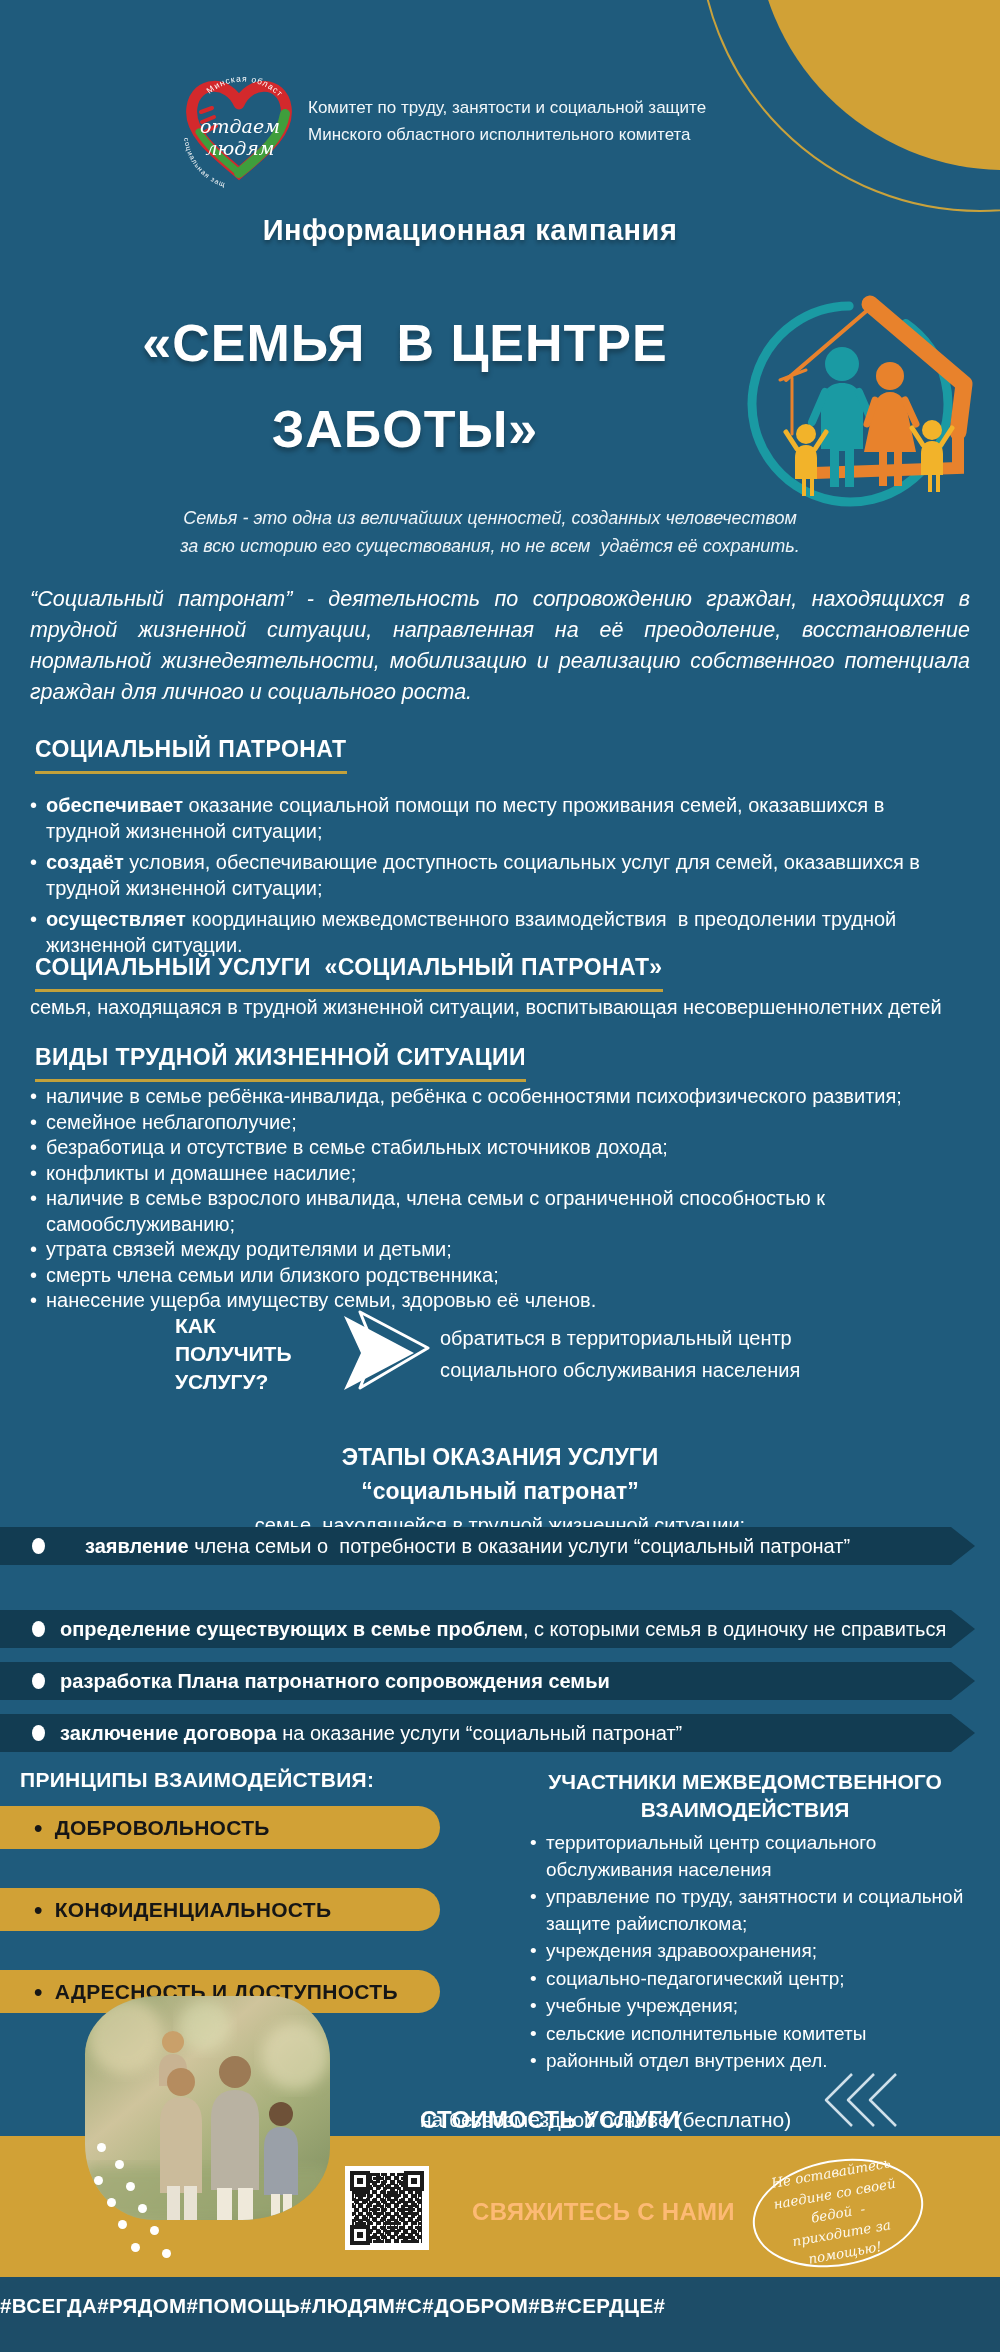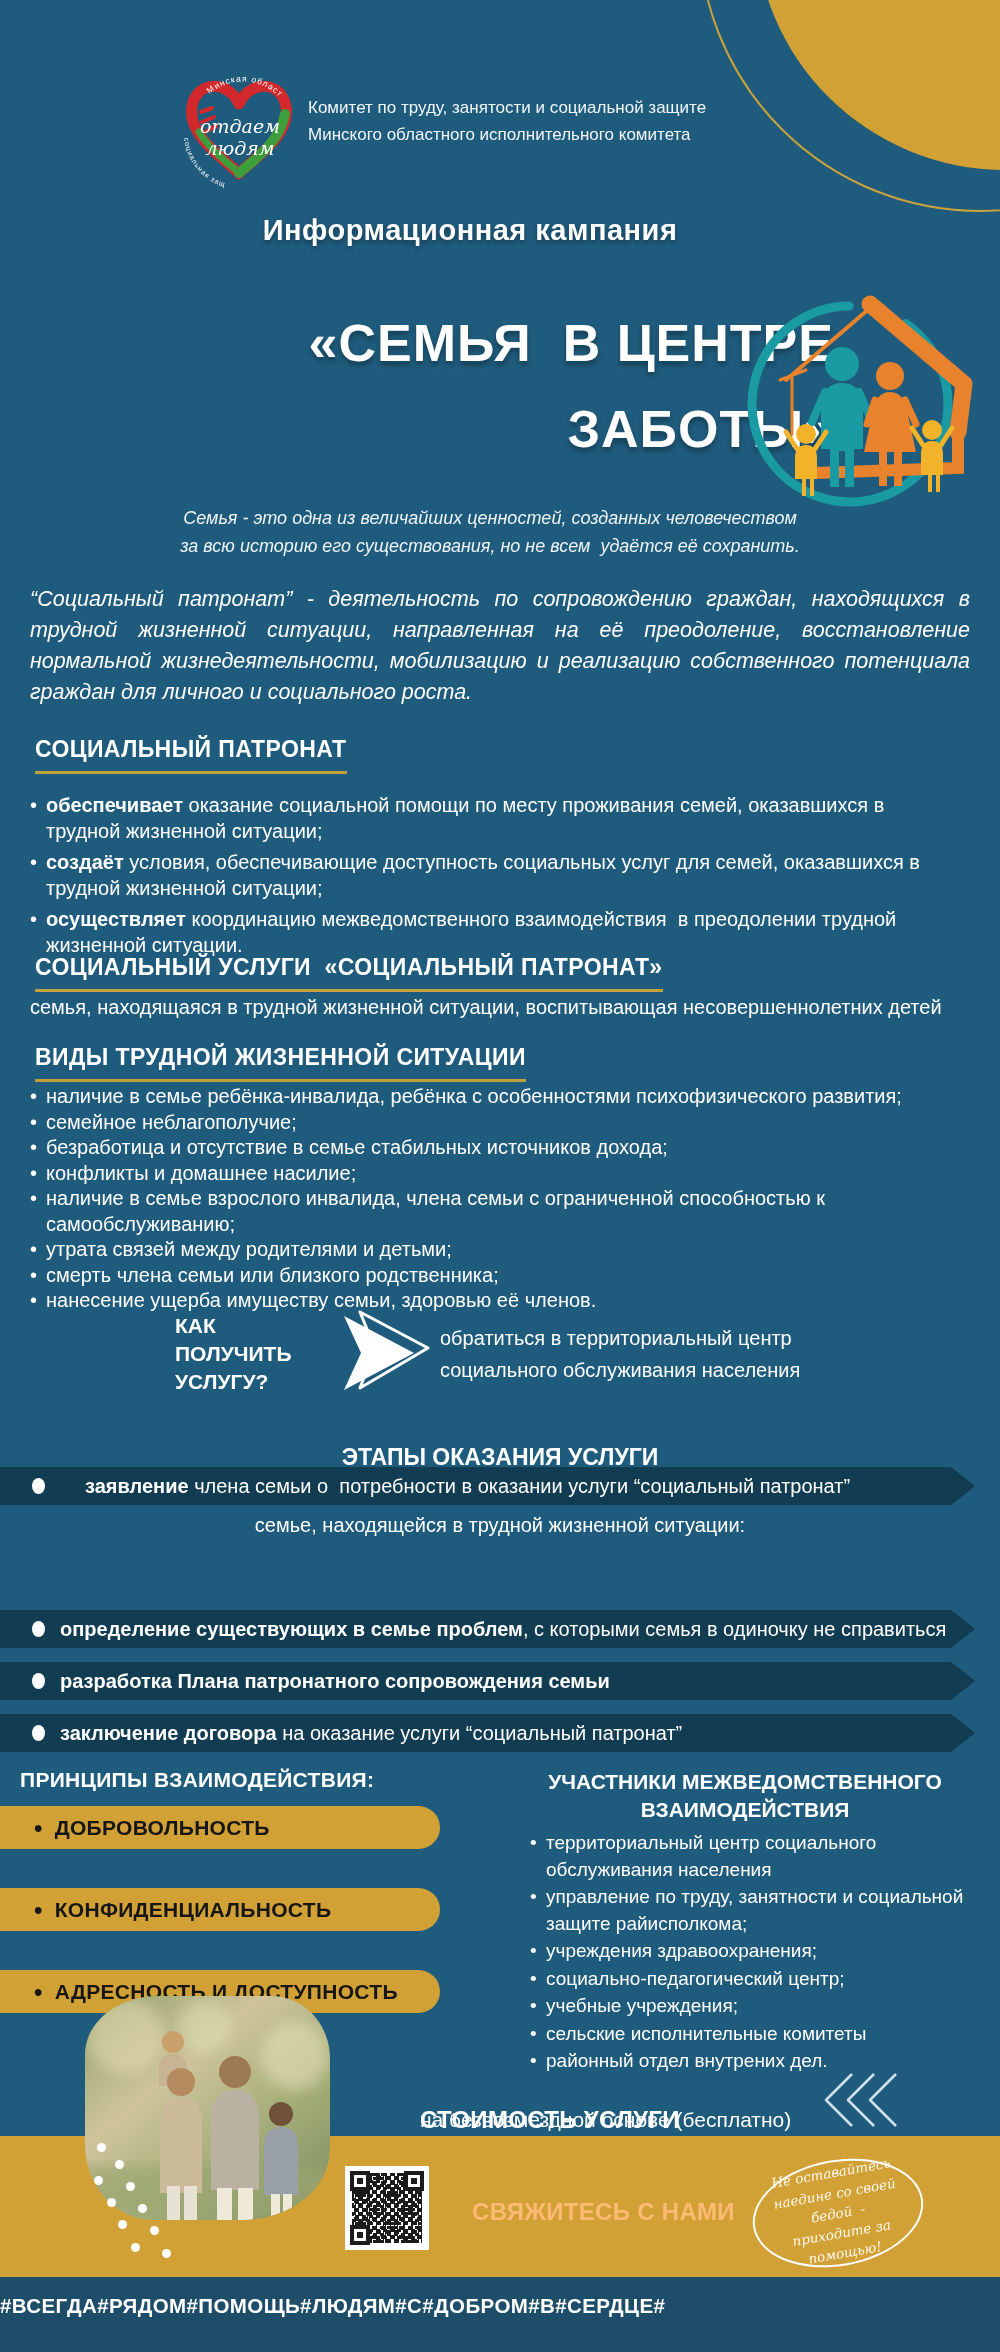--- a/index.html
+++ b/index.html
@@ -13,23 +13,23 @@
   .gold-circle{position:absolute;width:500px;height:500px;border-radius:50%;
     background:#d1a136;right:-255px;top:-330px;}
   .gold-ring{position:absolute;width:560px;height:560px;border-radius:50%;
     border:2px solid #c9a23c;right:-262px;top:-352px;}
   
   .logo{position:absolute;left:168px;top:60px;width:142px;height:142px;}
   .org{position:absolute;left:308px;top:94px;font-size:17px;line-height:27px;color:#f2f7fa;}
   
   .kicker{position:absolute;left:90px;top:214px;width:760px;text-align:center;
     font-size:29px;font-weight:bold;letter-spacing:.5px;text-shadow:0 3px 4px rgba(0,0,0,.3);}
-  .title{position:absolute;left:0;top:300px;width:810px;text-align:right;
+  .title{position:absolute;left:0;top:300px;width:810px;text-align:center;
     font-size:52px;font-weight:bold;line-height:86px;letter-spacing:1px;
-    text-shadow:0 4px 5px rgba(0,0,0,.3);margin-left:24px;}
+    text-shadow:0 4px 5px rgba(0,0,0,.3);}
   .house{position:absolute;left:722px;top:282px;width:278px;height:232px;}
   .lead{position:absolute;left:140px;top:504px;width:700px;text-align:center;
     font-style:italic;font-size:18px;line-height:28px;color:#eef4f8;}
   
   .definition{position:absolute;left:30px;top:584px;width:940px;
     font-style:italic;font-size:21.5px;line-height:31px;text-align:justify;}
   
   .h-gold{position:absolute;font-size:23px;font-weight:bold;letter-spacing:.4px;
     border-bottom:3px solid #c2a13b;padding-bottom:8px;}
   .h-sp{left:35px;top:736px;}
@@ -51,21 +51,21 @@
   .stages-title{position:absolute;left:0;top:1444px;width:1000px;text-align:center;
     font-size:23px;font-weight:bold;}
   .stages-sub{position:absolute;left:0;top:1478px;width:1000px;text-align:center;
     font-size:23px;font-weight:bold;}
   .stages-note{position:absolute;left:0;top:1514px;width:1000px;text-align:center;font-size:20px;}
   .step{position:absolute;left:0;width:975px;height:38px;background:#123c52;
     clip-path:polygon(0 0,calc(100% - 24px) 0,100% 50%,calc(100% - 24px) 100%,0 100%);
     display:flex;align-items:center;gap:15px;padding-left:32px;box-sizing:border-box;
     font-size:20px;}
   .step .dot{flex:0 0 auto;width:13px;height:16px;border-radius:50%;background:#fff;}
-  .step-1{top:1467px;gap:40px;}.step-2{top:1610px;}.step-3{top:1662px;}.step-4{top:1714px;}
+  .step-1{top:1527px;gap:40px;}.step-2{top:1610px;}.step-3{top:1662px;}.step-4{top:1714px;}
   
   .princ-h{position:absolute;left:20px;top:1768px;font-size:21px;font-weight:bold;letter-spacing:.3px;}
   .pill{position:absolute;left:-28px;width:468px;height:43px;background:#d1a136;border-radius:30px;
     display:flex;align-items:center;padding-left:62px;box-sizing:border-box;
     color:#161616;font-weight:bold;font-size:21px;letter-spacing:.3px;}
   .pill::before{content:"•";margin-right:12px;font-size:24px;}
   .pill-1{top:1806px;}.pill-2{top:1888px;}.pill-3{top:1970px;}
   
   .part-h{position:absolute;left:505px;top:1768px;width:480px;text-align:center;
     font-size:21px;font-weight:bold;line-height:28px;}

